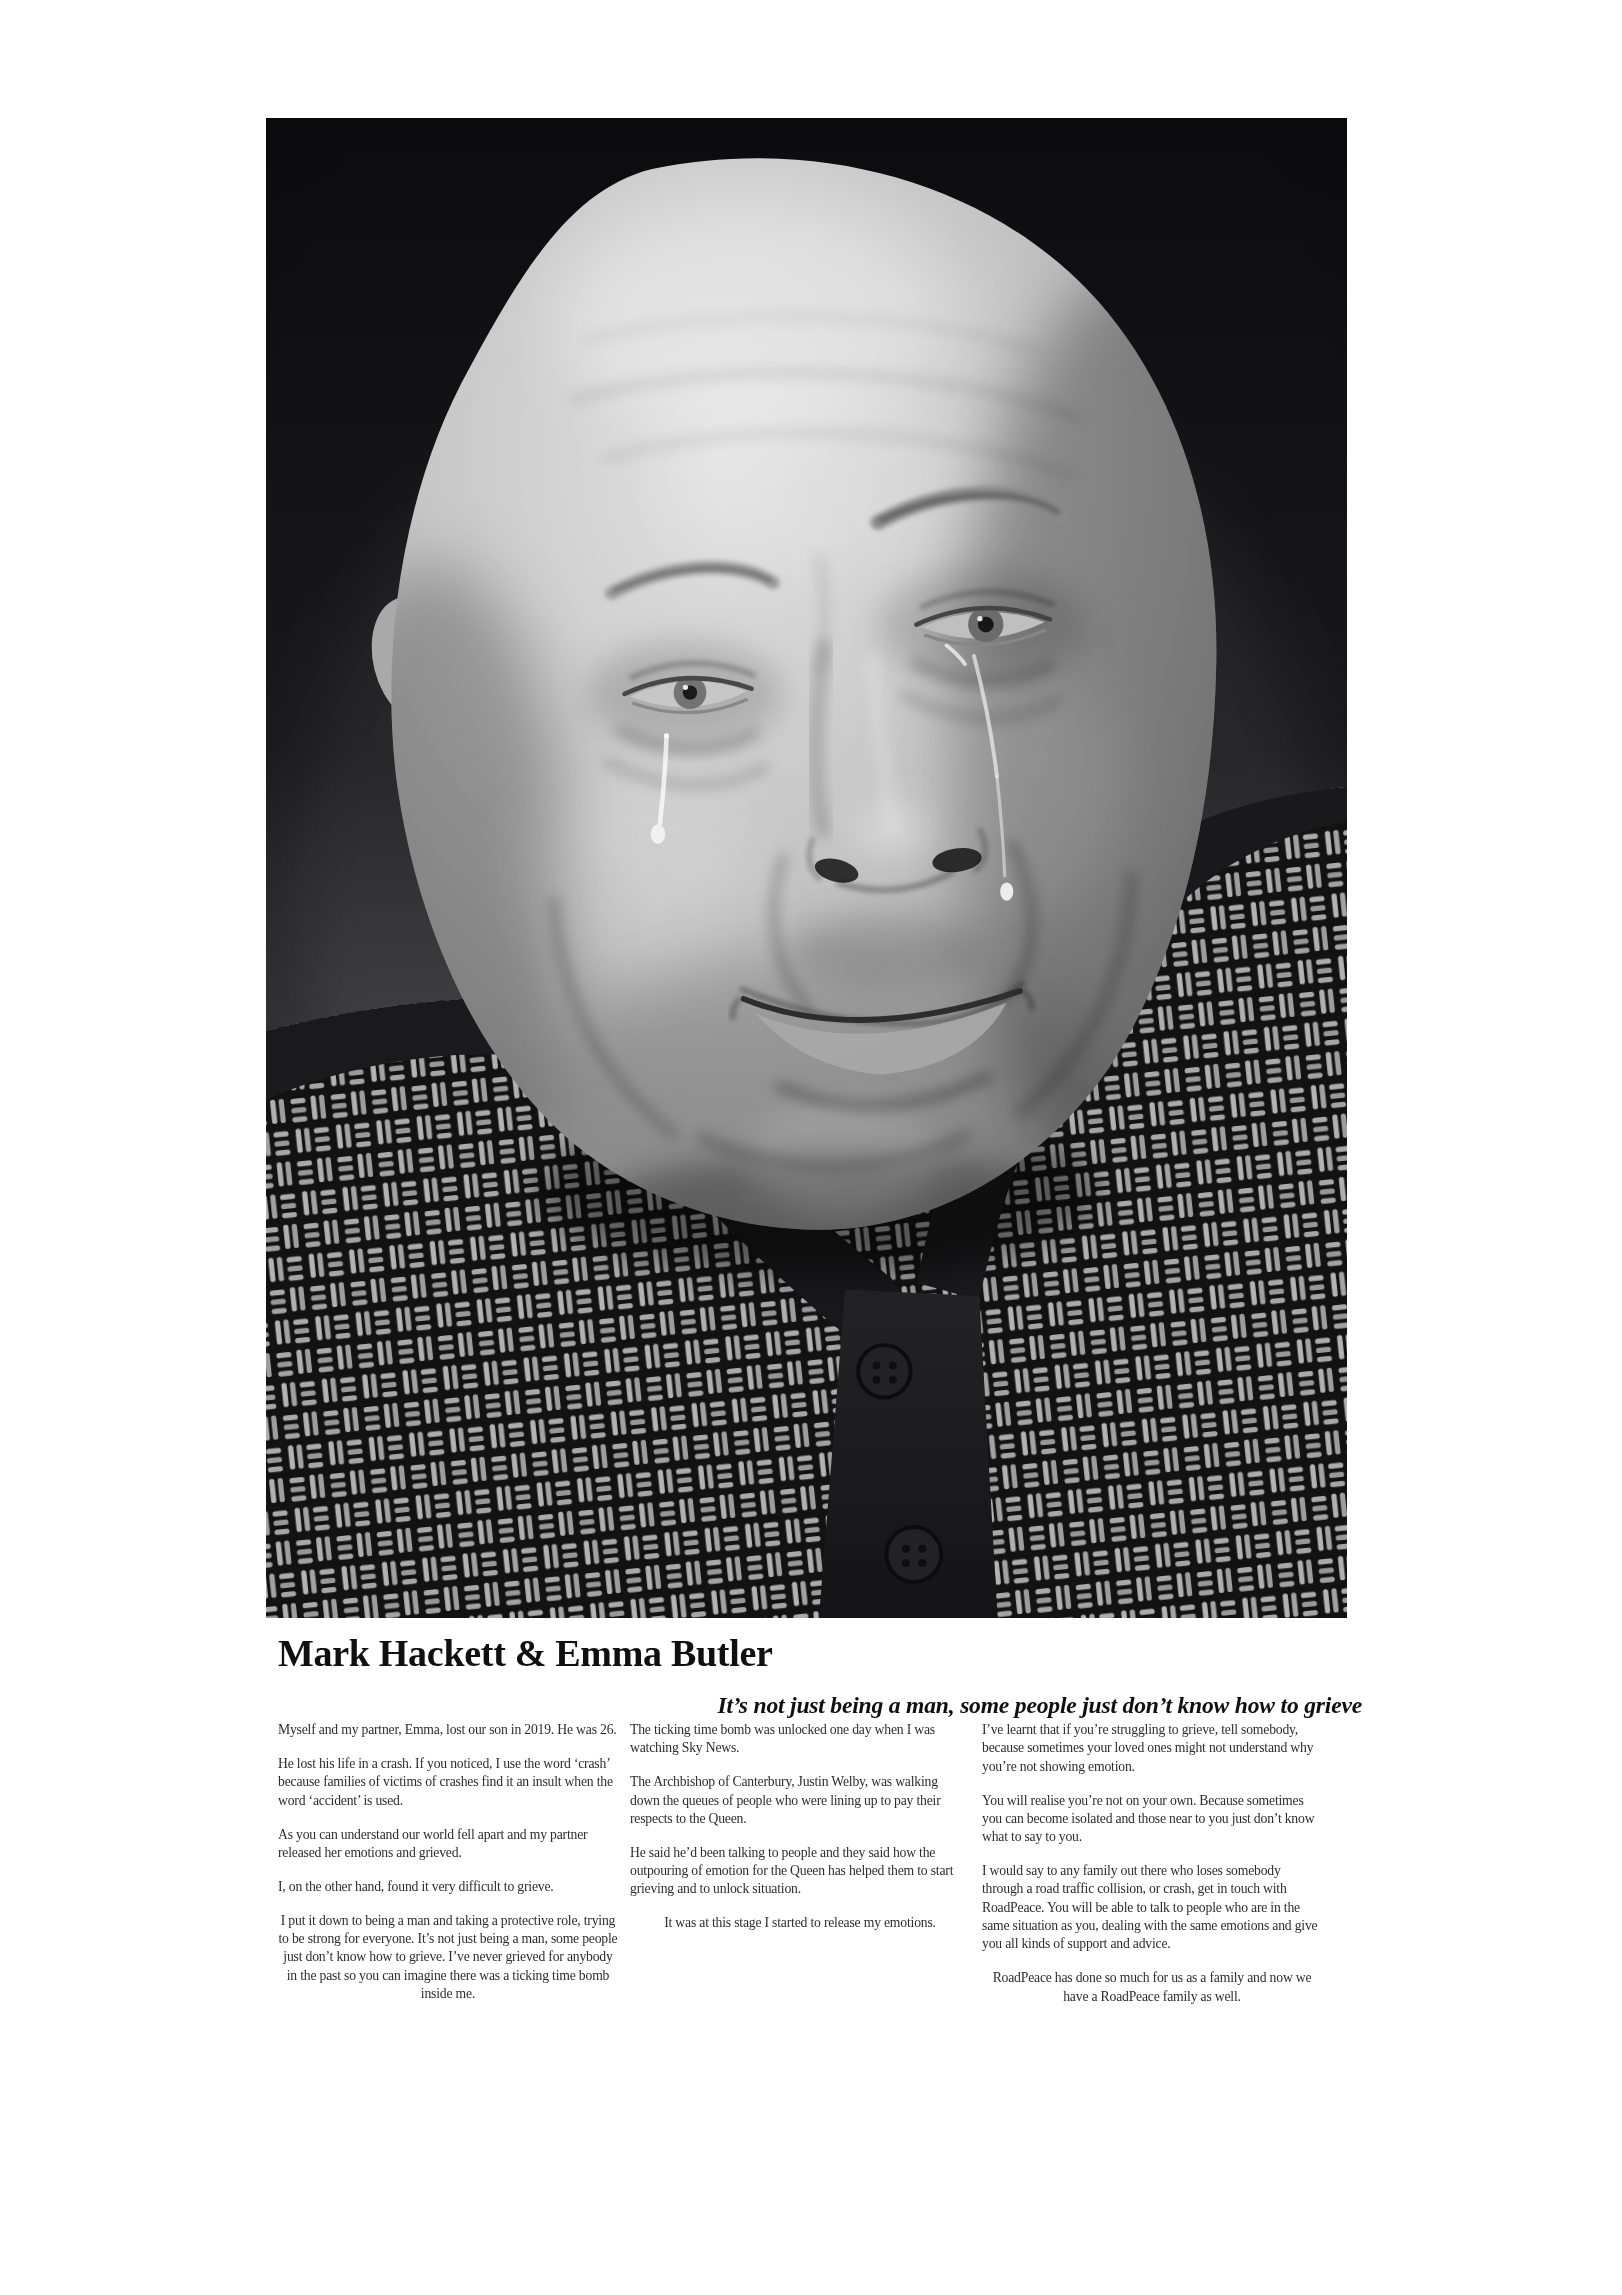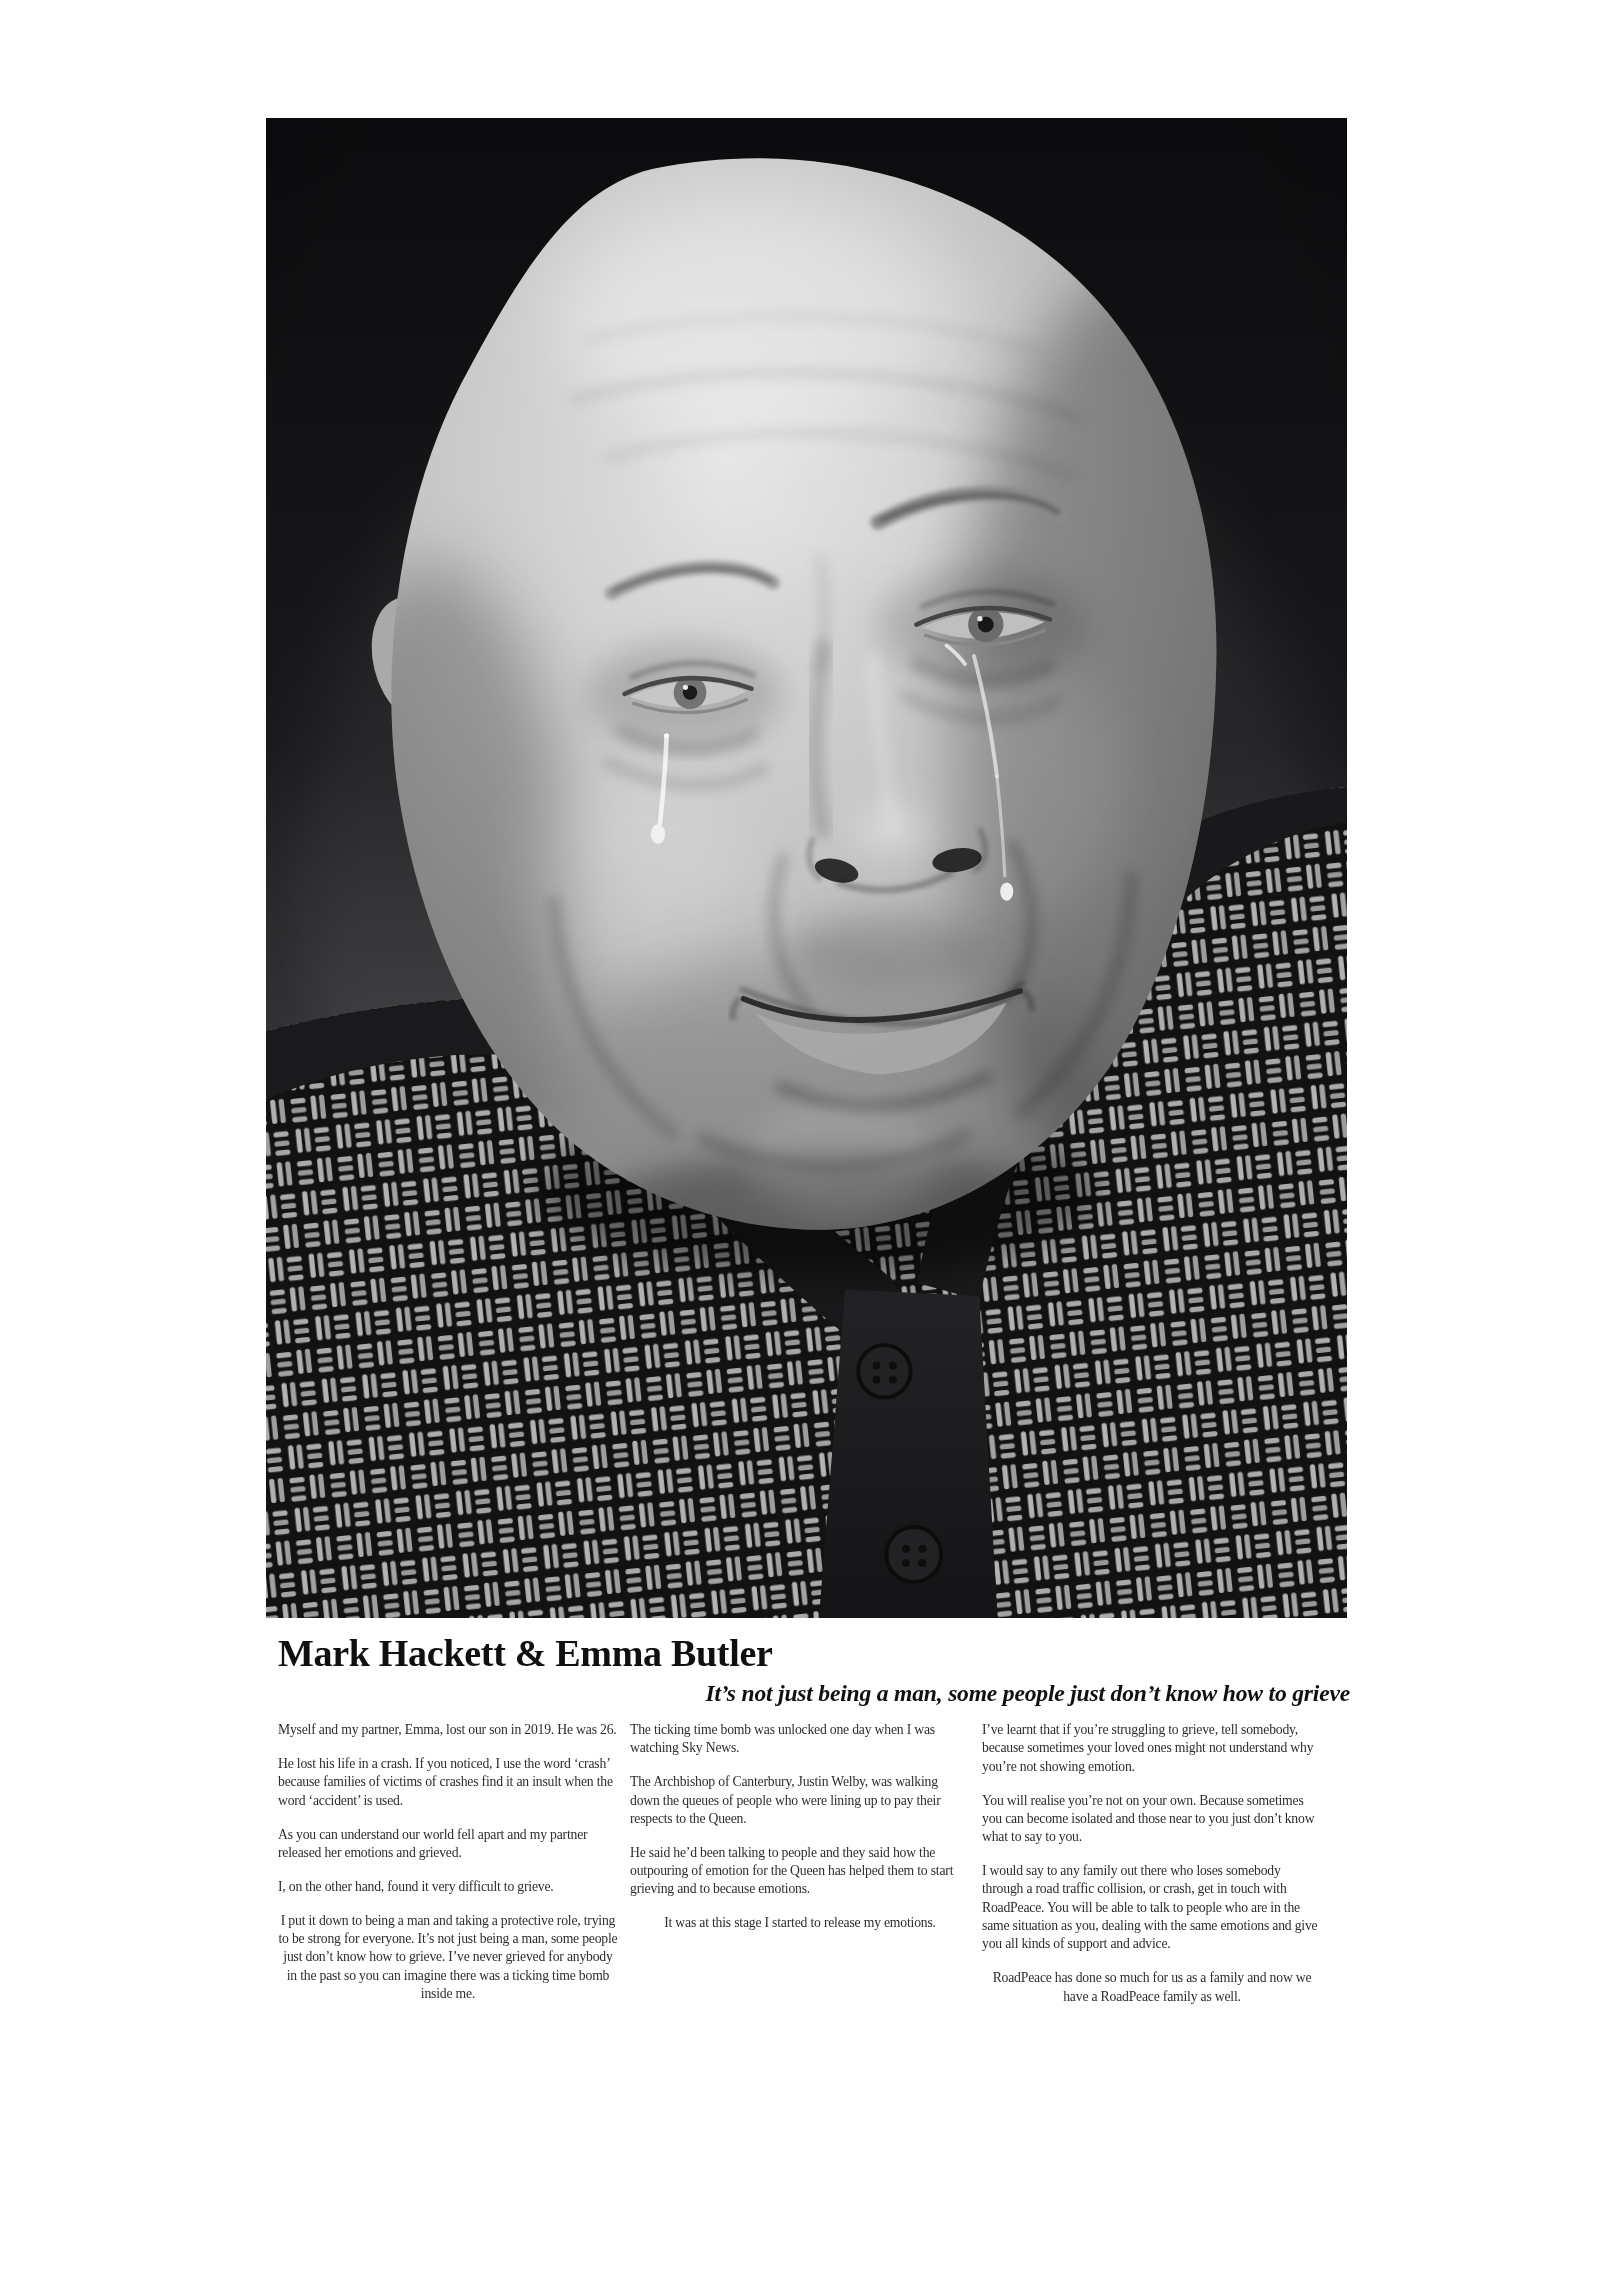--- a/index.html
+++ b/index.html
@@ -26,21 +26,21 @@
     margin: 0;
     font-size: 38px;
     font-weight: 700;
     letter-spacing: -0.3px;
     color: #101010;
   }
   p.subtitle {
     position: absolute;
     left: 654px; top: 1676px;
     width: 692px;
-    margin: 4px;
+    margin: 16px;
     font-size: 23.6px;
     font-style: italic;
     font-weight: 700;
     letter-spacing: -0.2px;
     text-align: right;
     color: #101010;
   }
 
   .columns {
     position: absolute;
@@ -263,21 +263,21 @@
     <div class="col">
       <p>Myself and my partner, Emma, lost our son in 2019. He was 26.</p>
       <p>He lost his life in a crash. If you noticed, I use the word ‘crash’ because families of victims of crashes find it an insult when the word ‘accident’ is used.</p>
       <p>As you can understand our world fell apart and my partner released her emotions and grieved.</p>
       <p>I, on the other hand, found it very difficult to grieve.</p>
       <p>I put it down to being a man and taking a protective role, trying to be strong for everyone. It’s not just being a man, some people just don’t know how to grieve. I’ve never grieved for anybody in the past so you can imagine there was a ticking time bomb inside me.</p>
     </div>
     <div class="col">
       <p>The ticking time bomb was unlocked one day when I was watching Sky News.</p>
       <p>The Archbishop of Canterbury, Justin Welby, was walking down the queues of people who were lining up to pay their respects to the Queen.</p>
-      <p>He said he’d been talking to people and they said how the outpouring of emotion for the Queen has helped them to start grieving and to because emotions.</p>
+      <p>He said he’d been talking to people and they said how the outpouring of emotion for the Queen has helped them to start grieving and to unlock situation.</p>
       <p>It was at this stage I started to release my emotions.</p>
     </div>
     <div class="col">
       <p>I’ve learnt that if you’re struggling to grieve, tell somebody, because sometimes your loved ones might not understand why you’re not showing emotion.</p>
       <p>You will realise you’re not on your own. Because sometimes you can become isolated and those near to you just don’t know what to say to you.</p>
       <p>I would say to any family out there who loses somebody through a road traffic collision, or crash, get in touch with RoadPeace. You will be able to talk to people who are in the same situation as you, dealing with the same emotions and give you all kinds of support and advice.</p>
       <p>RoadPeace has done so much for us as a family and now we have a RoadPeace family as well.</p>
     </div>
   </div>
 

